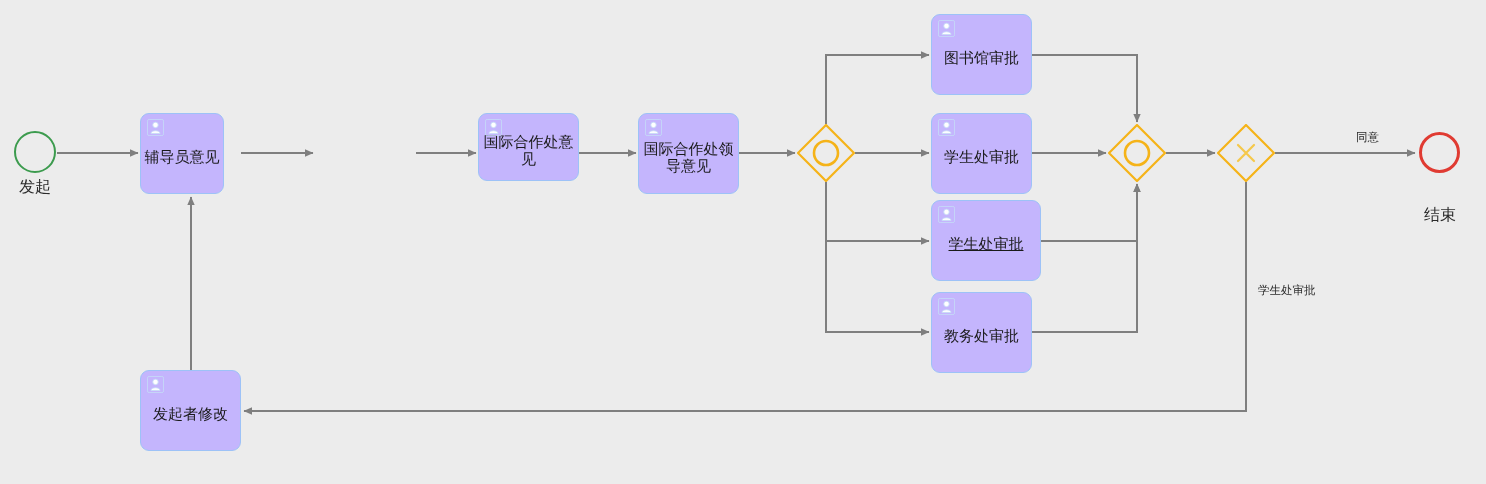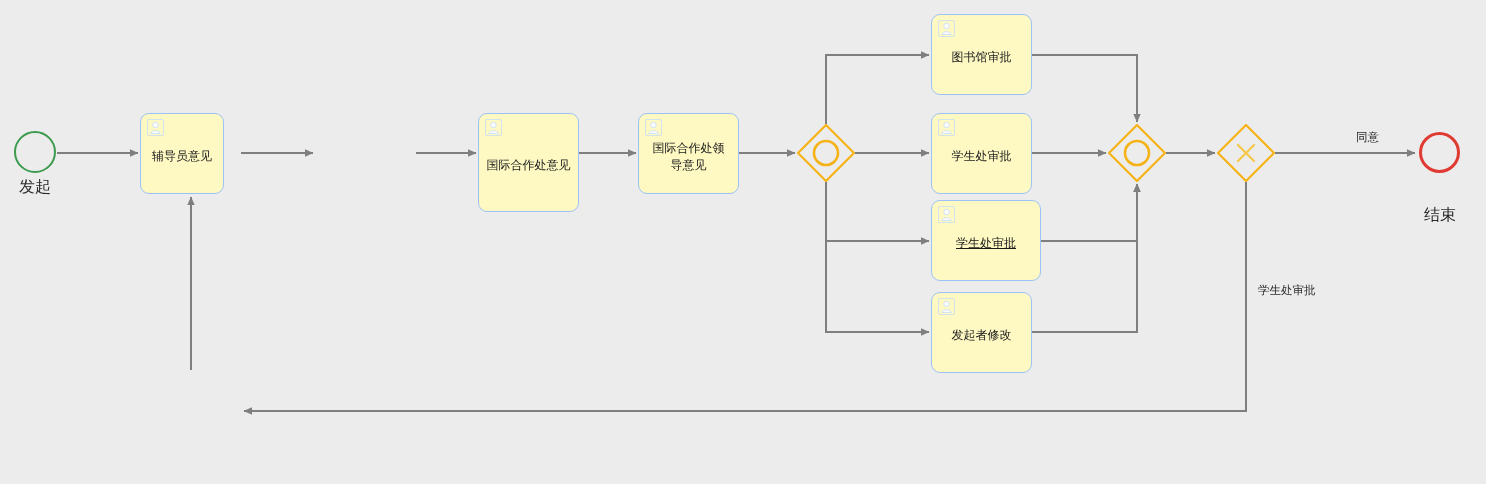--- a/index.html
+++ b/index.html
@@ -23,29 +23,29 @@
     top: 0;
     width: 1486px;
     height: 484px;
   }
   .node {
     position: absolute;
     box-sizing: border-box;
   }
   
   .task {
-    background: #fef9c3;
+    background: #c4b5fd;
     border: 1px solid #9dc2f7;
     border-radius: 9px;
     display: flex;
     align-items: center;
     justify-content: center;
     text-align: center;
     color: #1a1a1a;
-    font-size: 12px;
+    font-size: 15px;
     line-height: 17px;
     padding: 0 0;
   }
   .task .task-label {
     display: block;
     white-space: pre-line;
     margin-top: 6px;
   }
   .task .user-icon {
     position: absolute;
@@ -136,21 +136,21 @@
   <div class="node task" style="left:140px; top:113px; width:84px; height:81px;">
     <svg class="user-icon" viewBox="0 0 20 20">
       <rect x="0.5" y="0.5" width="19" height="19" rx="2" fill="none" stroke="#c5dbf7" stroke-width="1"></rect>
       <circle cx="10" cy="7" r="3.2" fill="#ffffff" stroke="#c5dbf7" stroke-width="1"></circle>
       <path d="M4.6,17 C4.6,12.8 15.4,12.8 15.4,17 Z" fill="#ffffff" stroke="#c5dbf7" stroke-width="1"></path>
     </svg>
     <span class="task-label">辅导员意见</span>
   </div>
 
 
-  <div class="node task" style="left:478px; top:113px; width:101px; height:99px;">
+  <div class="node task" style="left:478px; top:113px; width:101px; height:68px;">
     <svg class="user-icon" viewBox="0 0 20 20">
       <rect x="0.5" y="0.5" width="19" height="19" rx="2" fill="none" stroke="#c5dbf7" stroke-width="1"></rect>
       <circle cx="10" cy="7" r="3.2" fill="#ffffff" stroke="#c5dbf7" stroke-width="1"></circle>
       <path d="M4.6,17 C4.6,12.8 15.4,12.8 15.4,17 Z" fill="#ffffff" stroke="#c5dbf7" stroke-width="1"></path>
     </svg>
     <span class="task-label">国际合作处意见</span>
   </div>
 
   <div class="node task" style="left:638px; top:113px; width:101px; height:81px;">
     <svg class="user-icon" viewBox="0 0 20 20">
@@ -188,23 +188,31 @@
     </svg>
     <span class="task-label">学生处审批</span>
   </div>
 
   <div class="node task" style="left:931px; top:292px; width:101px; height:81px;">
     <svg class="user-icon" viewBox="0 0 20 20">
       <rect x="0.5" y="0.5" width="19" height="19" rx="2" fill="none" stroke="#c5dbf7" stroke-width="1"></rect>
       <circle cx="10" cy="7" r="3.2" fill="#ffffff" stroke="#c5dbf7" stroke-width="1"></circle>
       <path d="M4.6,17 C4.6,12.8 15.4,12.8 15.4,17 Z" fill="#ffffff" stroke="#c5dbf7" stroke-width="1"></path>
     </svg>
+    <span class="task-label">教务处审批</span>
+  </div>
+
+  <div class="node task" style="left:140px; top:370px; width:101px; height:81px;">
+    <svg class="user-icon" viewBox="0 0 20 20">
+      <rect x="0.5" y="0.5" width="19" height="19" rx="2" fill="none" stroke="#c5dbf7" stroke-width="1"></rect>
+      <circle cx="10" cy="7" r="3.2" fill="#ffffff" stroke="#c5dbf7" stroke-width="1"></circle>
+      <path d="M4.6,17 C4.6,12.8 15.4,12.8 15.4,17 Z" fill="#ffffff" stroke="#c5dbf7" stroke-width="1"></path>
+    </svg>
     <span class="task-label">发起者修改</span>
   </div>
-
 
   <div class="node" style="left:797px; top:124px; width:58px; height:58px;">
     <svg class="gw-svg" viewBox="0 0 58 58" width="58" height="58">
       <path d="M29,1 L57,29 L29,57 L1,29 Z" fill="none" stroke="#f5b318" stroke-width="2.2"></path>
       <circle cx="29" cy="29" r="12" fill="none" stroke="#f5b318" stroke-width="2.6"></circle>
     </svg>
   </div>
 
   <div class="node" style="left:1108px; top:124px; width:58px; height:58px;">
     <svg class="gw-svg" viewBox="0 0 58 58" width="58" height="58">

